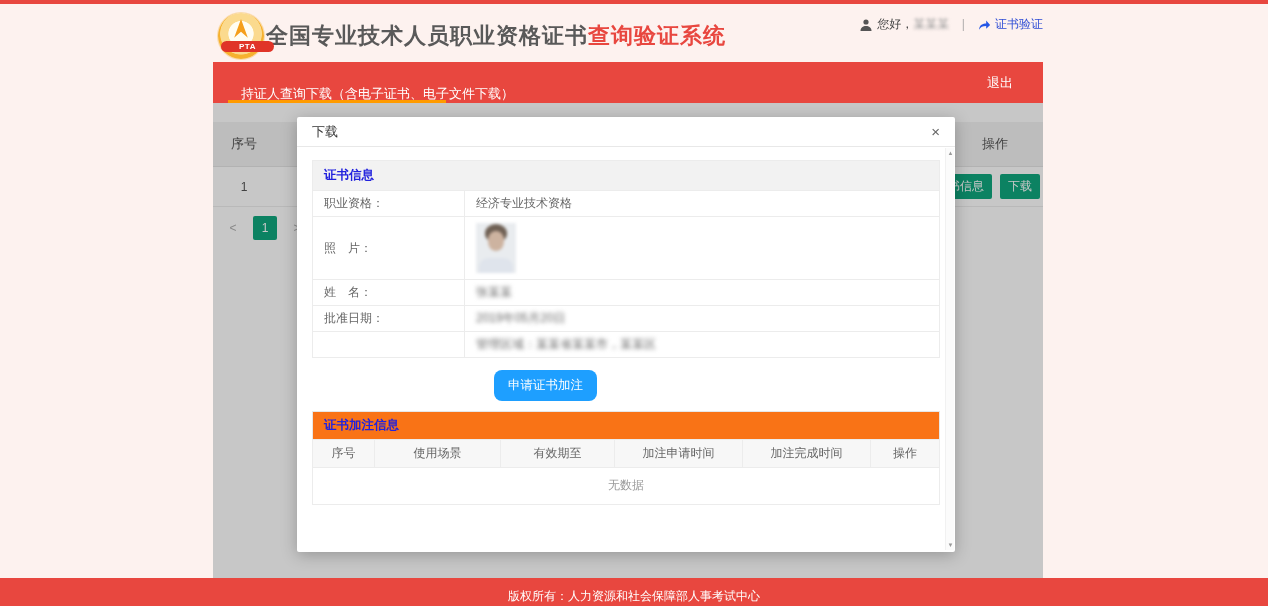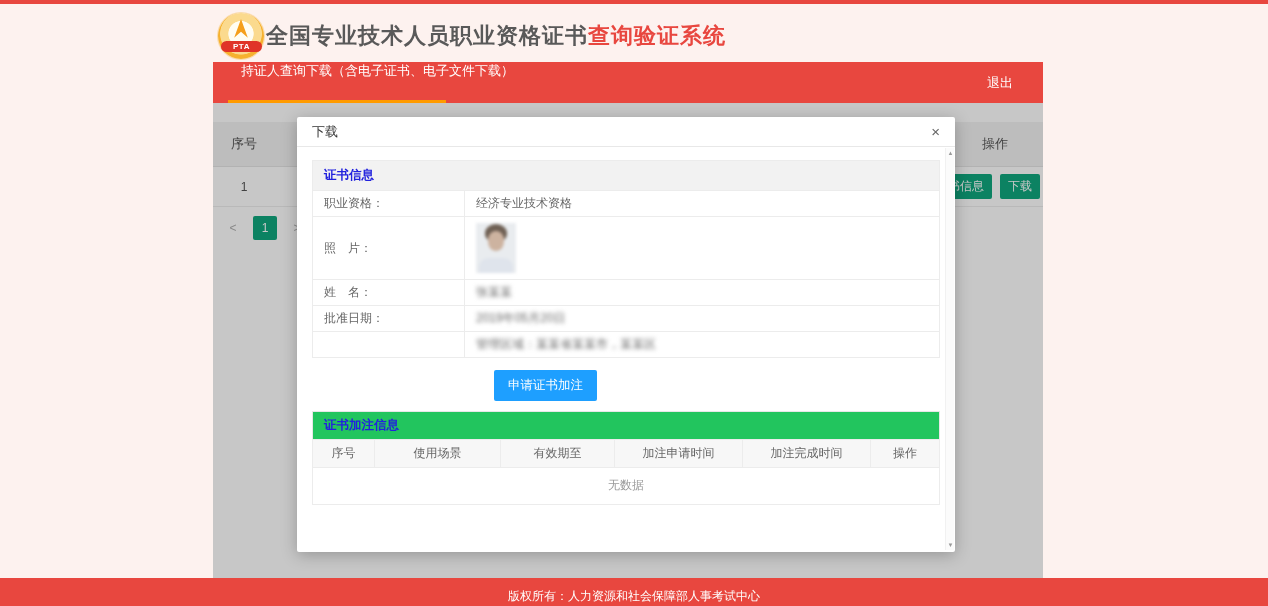--- a/index.html
+++ b/index.html
@@ -14,35 +14,35 @@
   
   .header { position:absolute; left:213px; top:4px; width:830px; height:58px; }
   .brand { position:absolute; left:5px; top:9px; display:flex; align-items:center; }
   .logo { width:46px; height:46px; border-radius:50%; position:relative; flex:0 0 auto;
     background:radial-gradient(circle at 50% 45%, #fffdf2 0 36%, #fbda8e 38% 60%, #f6b12f 62% 100%);
     box-shadow:0 0 0 1px rgba(246,177,47,.35);
   }
   .logo-petal { position:absolute; left:14px; top:6px; width:18px; height:22px; background:#f59f1b;
     clip-path:polygon(50% 0%, 88% 85%, 50% 58%, 12% 85%); }
   .logo-banner { position:absolute; left:3px; bottom:7px; background:#e03428; color:#fff;
-    font-size:8px; font-weight:bold; padding:1px 12px; border-radius:7px; letter-spacing:.5px; }
+    font-size:8px; font-weight:bold; padding:1px 18px; border-radius:7px; letter-spacing:.5px; }
   .title { font-size:22px; font-weight:bold; color:#595959; margin-left:2px; letter-spacing:1px; }
   .title .accent { color:#e8473f; }
 
   
   .user-info { position:absolute; right:0px; top:12px; display:flex; align-items:center; font-size:12px; color:#444; }
   .user-info .sep { margin:0 8px; color:#999; }
   .verify-link { color:#2d4cd5; display:flex; align-items:center; cursor:pointer; }
   .verify-link svg { margin-right:4px; }
   .blur { filter:blur(2.2px); color:#8a8a8a; }
   .blur-lite { filter:blur(1.8px); color:#9a9a9a; }
 
   
   .nav { position:absolute; left:213px; top:62px; width:830px; height:41px; background:#e8473f; display:flex; align-items:center; }
-  .nav-tab { position:relative; height:41px; display:flex; align-items:flex-start; padding:0 28px; color:#fff; font-size:13px; cursor:pointer; }
+  .nav-tab { position:relative; height:41px; display:flex; align-items:flex-end; padding:0 28px; color:#fff; font-size:13px; cursor:pointer; }
   .nav-tab .underline { position:absolute; left:15px; bottom:0; width:218px; height:3px; background:#ff9b00; }
   .nav-logout { position:absolute; right:30px; color:#fff; font-size:13px; cursor:pointer; }
 
   
   .content { position:absolute; left:213px; top:103px; width:830px; height:475px; background:#fff; }
   .bg-table { position:absolute; left:0; top:19px; width:830px; }
   .bg-thead { display:flex; height:45px; align-items:center; background:#f2f2f2; border-bottom:1px solid #e5e5e5; font-size:13px; color:#555; }
   .bg-th-index { width:62px; text-align:center; }
   .bg-th-op { margin-left:auto; width:96px; text-align:center; }
   .bg-row { display:flex; height:40px; align-items:center; border-bottom:1px solid #ededed; font-size:12px; color:#555; }
@@ -72,24 +72,24 @@
   .cert-table { width:100%; border-collapse:collapse; border:1px solid #e7e7e7; }
   .cert-table td { border:1px solid #ececec; font-size:12px; color:#666; padding:4px 11px; }
   .cert-section-header td { background:#f2f2f2; color:#2222dd; font-weight:bold; font-size:12.5px; padding:6px 11px; }
   .cert-label { width:152px;margin-top:8px; }
   .photo { width:40px; height:50px; background:#e9ecef; position:relative; overflow:hidden; filter:blur(1.4px); margin:2px 0; }
   .photo .hair { position:absolute; top:1px; left:9px; width:22px; height:18px; background:#6f6054; border-radius:50% 50% 42% 42%; }
   .photo .face { position:absolute; top:8px; left:12px; width:16px; height:20px; background:#cdb3a0; border-radius:46%; }
   .photo .shirt { position:absolute; bottom:0; left:3px; width:34px; height:15px; background:#dfe4ec; border-radius:9px 9px 0 0; }
 
   .apply-btn { display:block; margin:12px 0 10px 182px; background:#1e9fff; color:#fff; border:none;
-    font-size:12.5px; padding:7px 14px; border-radius:2px; cursor:pointer; }
-
-  
-  .anno-section-header { background:#22c55e; border:1px solid #e7e7e7; border-bottom:none; color:#2222dd;
+    font-size:12.5px; padding:7px 14px; border-radius:8px; cursor:pointer; }
+
+  
+  .anno-section-header { background:#f97316; border:1px solid #e7e7e7; border-bottom:none; color:#2222dd;
     font-weight:bold; font-size:12.5px; padding:5px 11px; }
   .anno-table { width:100%; border-collapse:collapse; border:1px solid #e7e7e7; }
   .anno-table th { background:#f7f7f7; font-weight:normal; font-size:12px; color:#666; padding:5px 0; border:1px solid #ececec; text-align:center; }
   .anno-empty { text-align:center; font-size:12px; color:#9a9a9a; padding:9px 0 10px 0; border:1px solid #ececec; }
 
   
   .footer { position:absolute; left:0; top:578px; width:1268px; height:36px; background:#e8473f;
     display:flex; align-items:center; justify-content:center; color:#fff; font-size:12px; }
 </style>
 </head>
@@ -97,20 +97,35 @@
 
 <div class="top-strip"></div>
 
 <div class="header">
   <div class="brand">
     <div class="logo">
       <div class="logo-petal"></div>
       <span class="logo-banner">PTA</span>
     </div>
     <div class="title"><span>全国专业技术人员职业资格证书</span><span class="accent">查询验证系统</span></div>
+  </div>
+  <div class="user-info">
+    <svg width="14" height="14" viewBox="0 0 14 14" style="margin-right:4px;">
+      <circle cx="7" cy="4" r="2.6" fill="#555"></circle>
+      <path d="M1.5 13 C1.5 9.5 4 8 7 8 C10 8 12.5 9.5 12.5 13 Z" fill="#555"></path>
+    </svg>
+    <span>您好，</span>
+    <span class="blur-lite">某某某</span>
+    <span class="sep">｜</span>
+    <span class="verify-link">
+      <svg width="14" height="14" viewBox="0 0 16 14">
+        <path d="M2.5 12.5 C2.5 6.5 7 5.2 10.5 5.2 L10.5 1.8 L15 7 L10.5 11.2 L10.5 8.2 C6.5 8.2 4 9.2 2.5 12.5 Z" fill="#2456e6"></path>
+      </svg>
+      <span>证书验证</span>
+    </span>
   </div>
 </div>
 
 <div class="nav">
   <div class="nav-tab">
     <span>持证人查询下载（含电子证书、电子文件下载）</span>
     <span class="underline"></span>
   </div>
   <span class="nav-logout">退出</span>
 </div>

